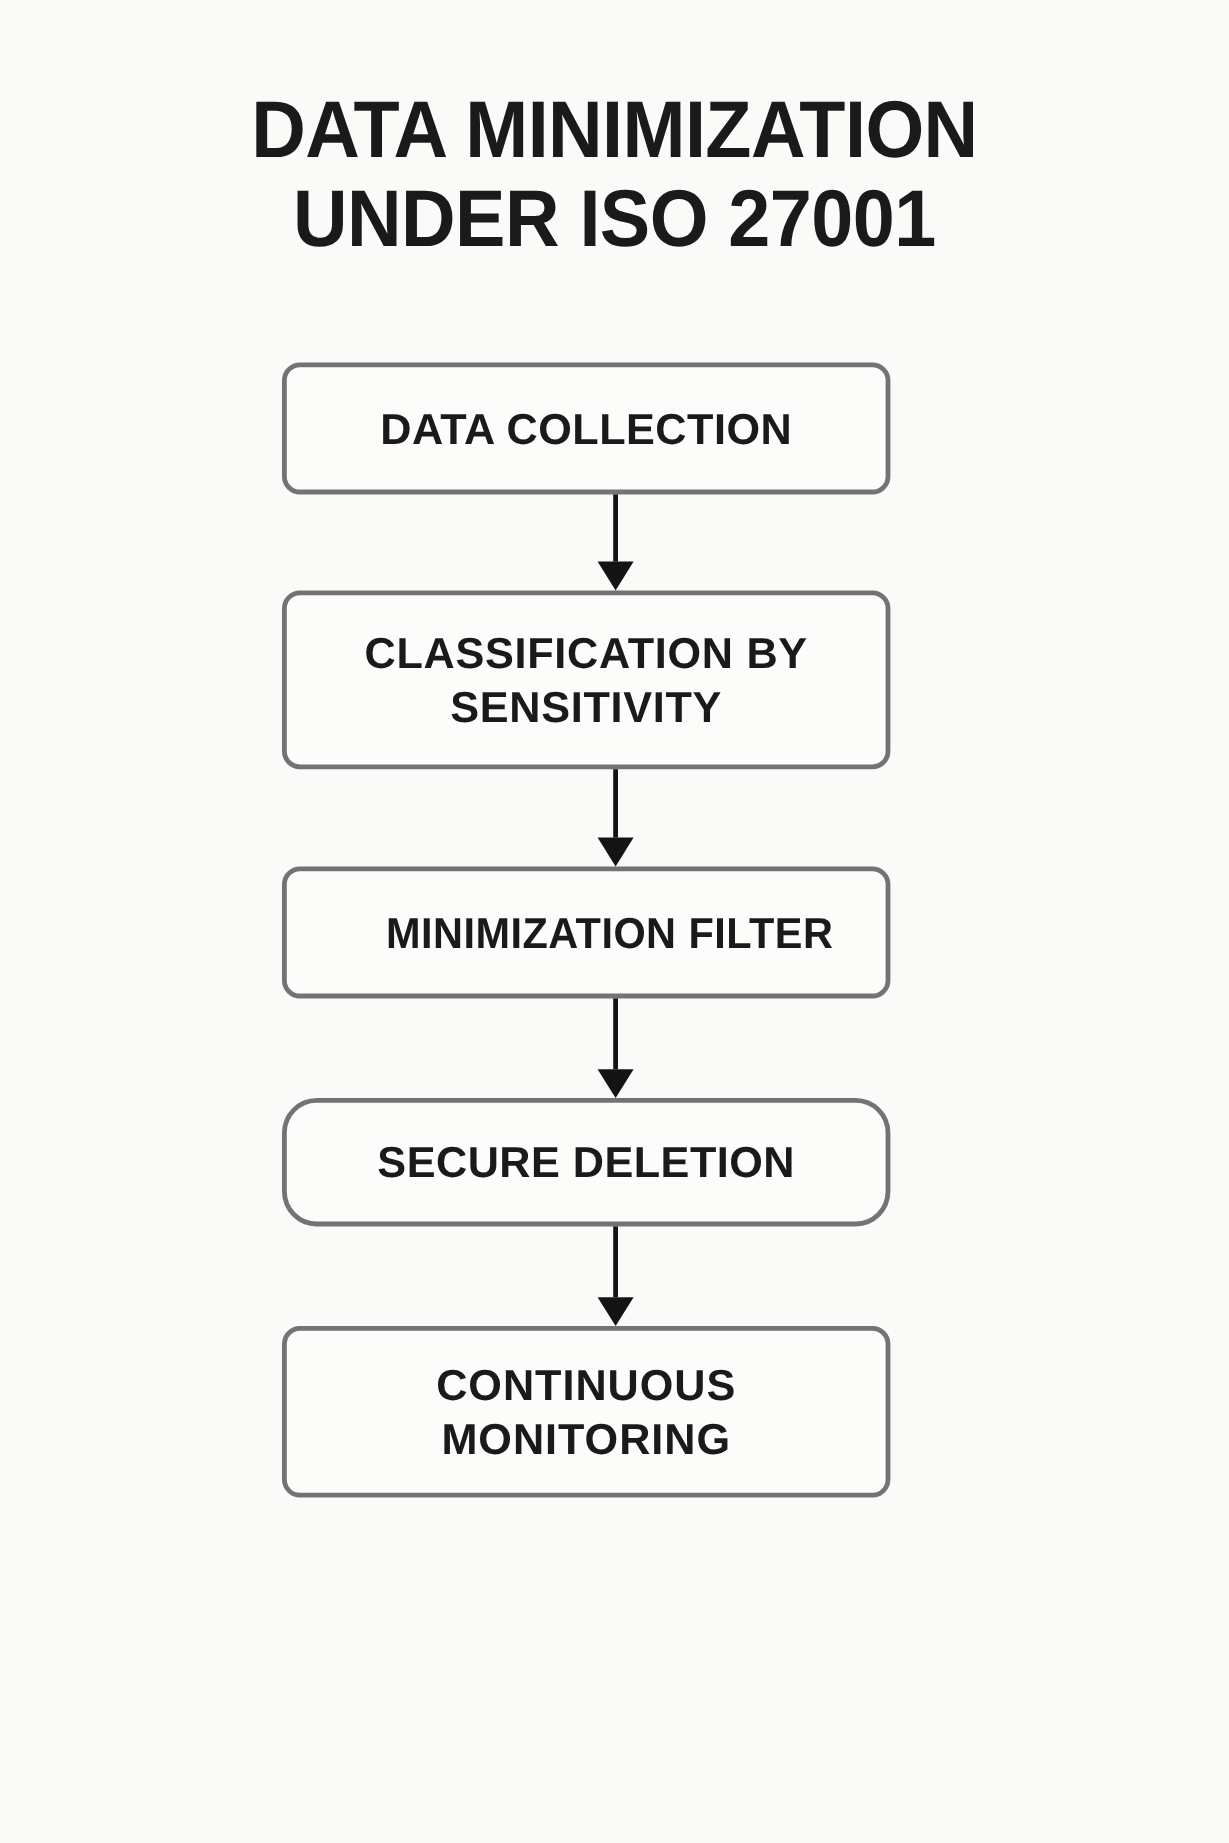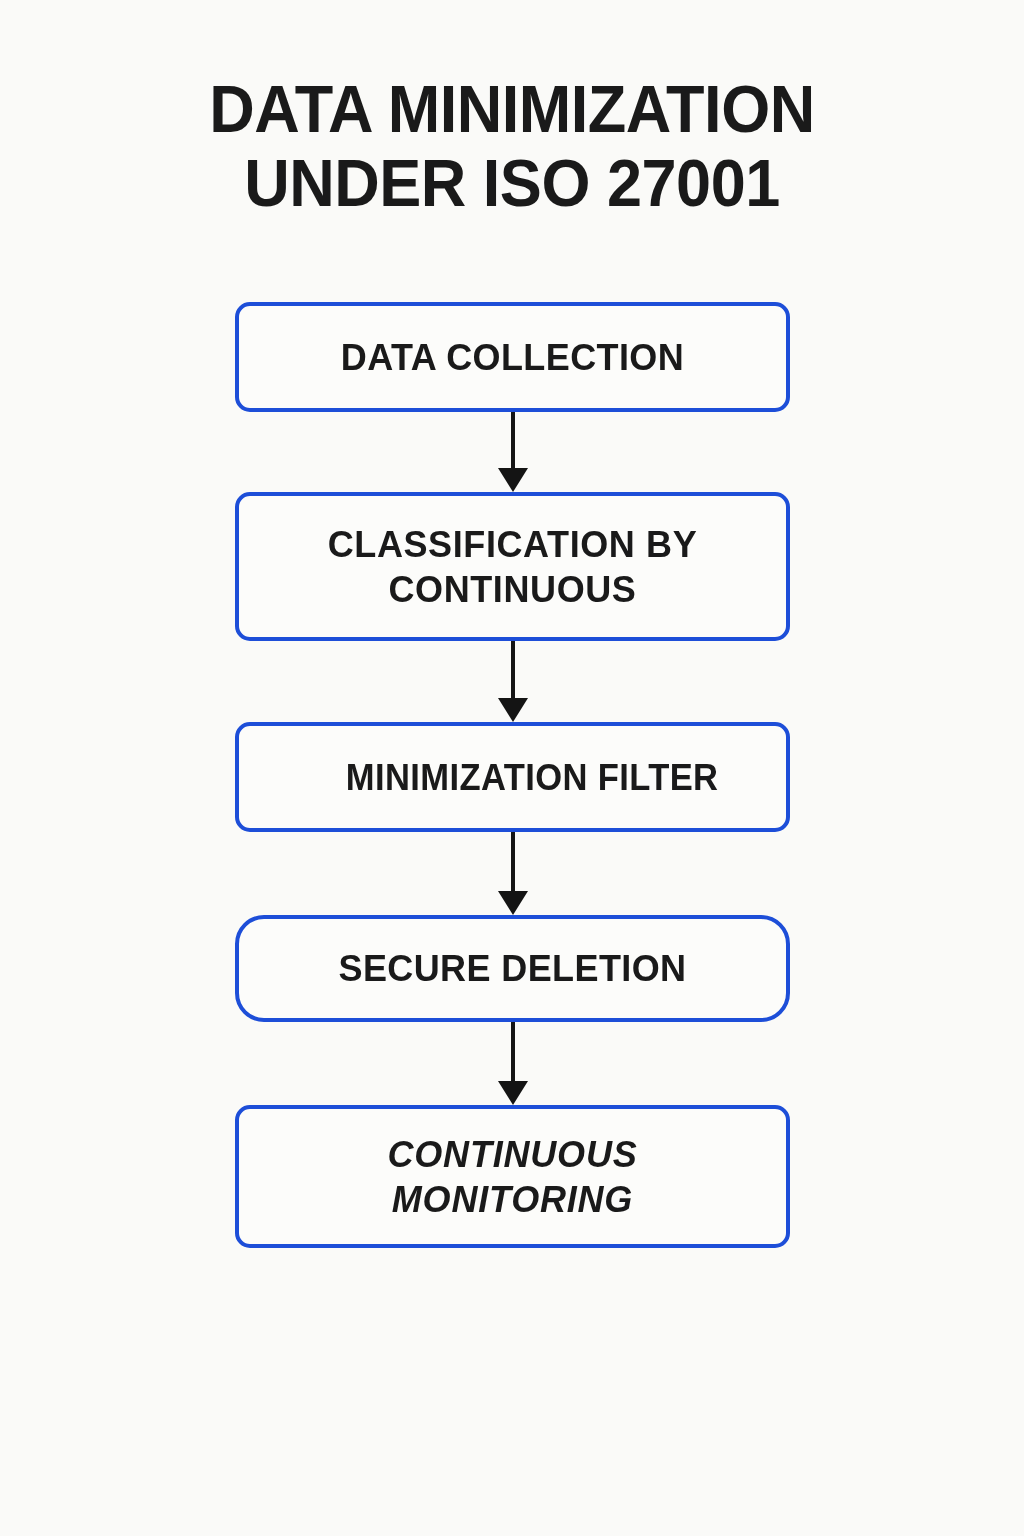--- a/index.html
+++ b/index.html
@@ -47,22 +47,22 @@
   
   .flow {
     position: absolute;
     left: 235px;
     top: 302px;
     width: 555px;
   }
 
   .node {
     box-sizing: border-box;
-    width: 555px;
-    border: 4px solid #1d4ed8;
+    width: 507px;
+    border: 4px solid #737373;
     border-radius: 15px;
     background: #FCFCFA;
     display: flex;
     align-items: center;
     justify-content: center;
     text-align: center;
   }
 
   .node-label {
     font-family: "Liberation Sans", sans-serif;
@@ -73,21 +73,21 @@
     color: #1A1A1A;
     padding: 0 14px;
     white-space: pre-line;
   }
 
   
   .node-1 { height: 110px; }
   .node-2 { height: 149px; }
   .node-3 { height: 110px; padding-left: 40px; }
   .node-4 { height: 107px; border-radius: 29px; }
-  .node-5 { height: 143px; font-style: italic; }
+  .node-5 { height: 143px; }
 
   .node-3 .node-label { transform: scaleX(0.96); transform-origin: center; }
   .node-5 .node-label { font-weight: 600; letter-spacing: 0.8px; }
   .node-2 .node-label { letter-spacing: 0.6px; }
 
   
   .connector {
     position: relative;
     width: 555px;
     display: block;
@@ -141,21 +141,21 @@
       <span class="node-label">DATA COLLECTION</span>
     </div>
 
     <div class="connector conn-1">
       <div class="conn-line"></div>
       <div class="conn-head"></div>
     </div>
 
     <div class="node node-2">
       <span class="node-label">CLASSIFICATION BY
-CONTINUOUS</span>
+SENSITIVITY</span>
     </div>
 
     <div class="connector conn-2">
       <div class="conn-line"></div>
       <div class="conn-head"></div>
     </div>
 
     <div class="node node-3">
       <span class="node-label">MINIMIZATION FILTER</span>
     </div>

